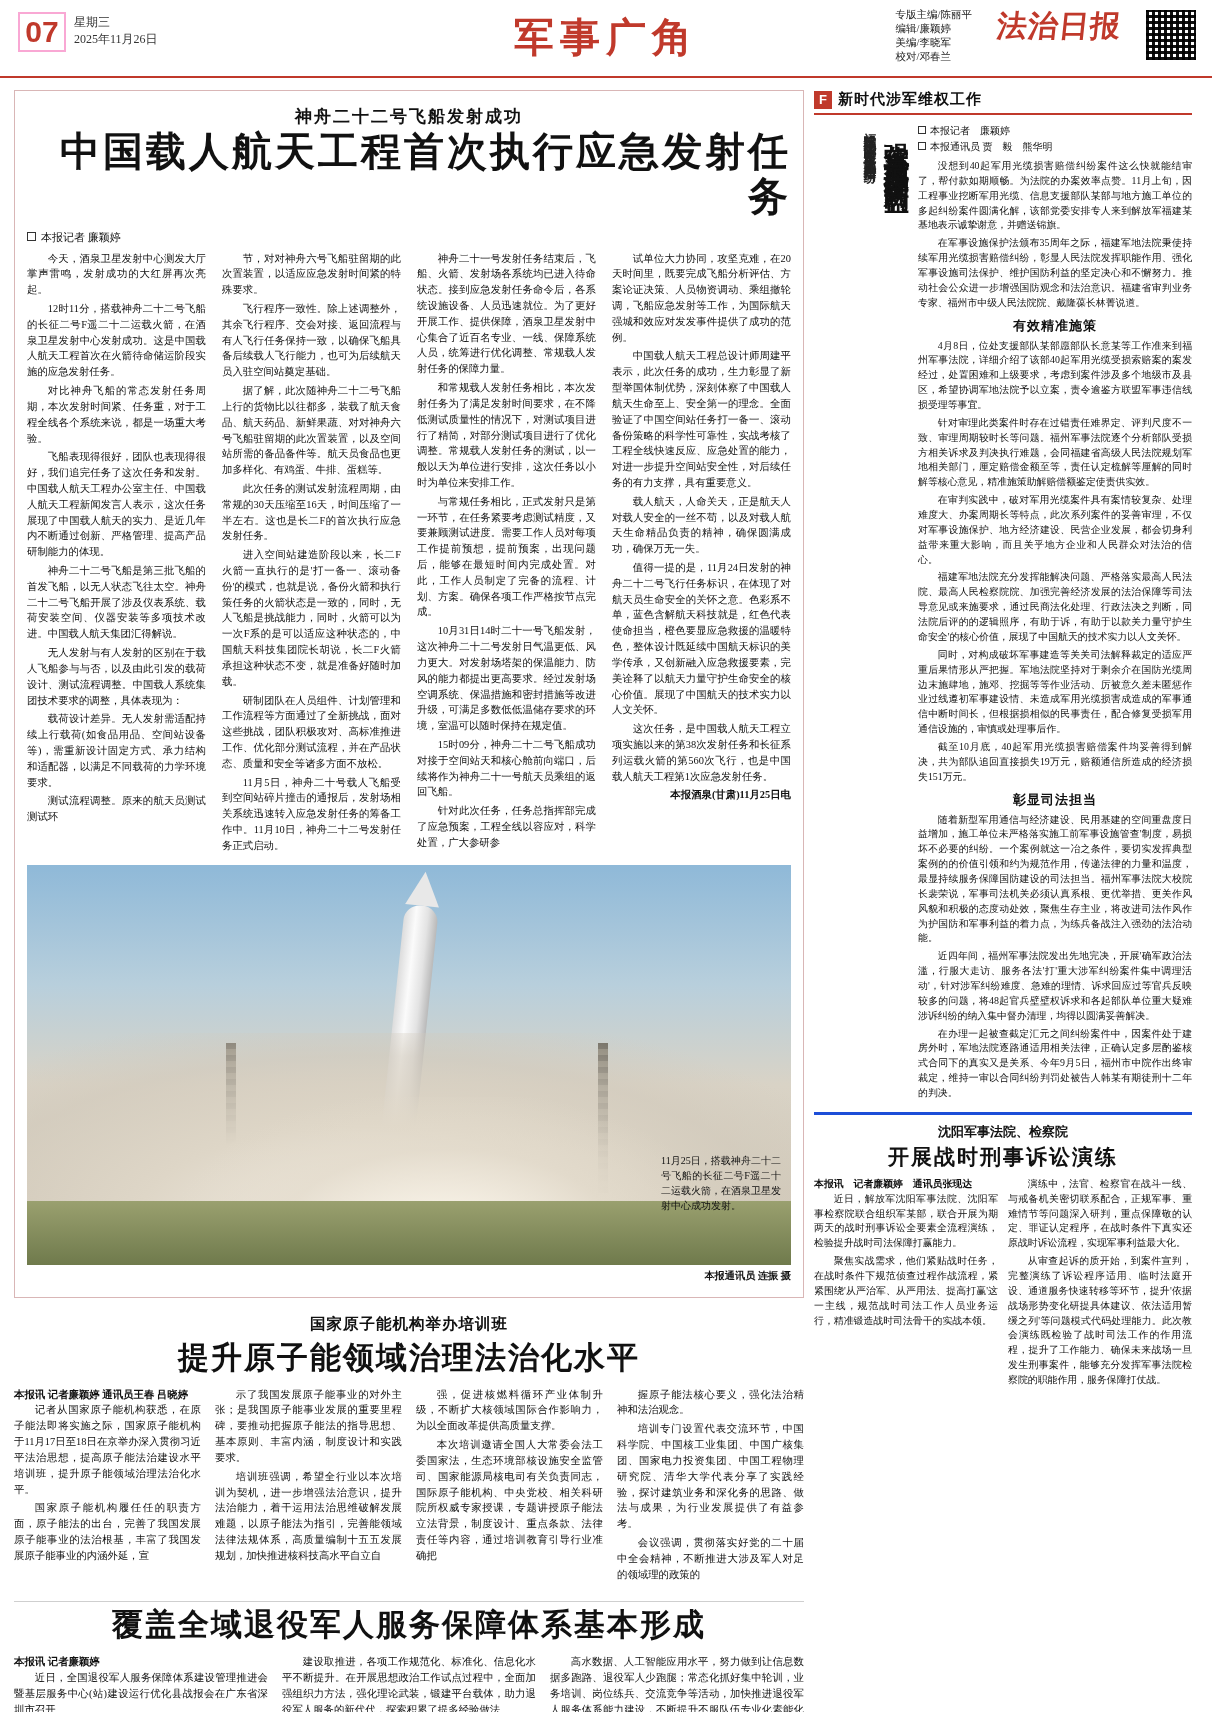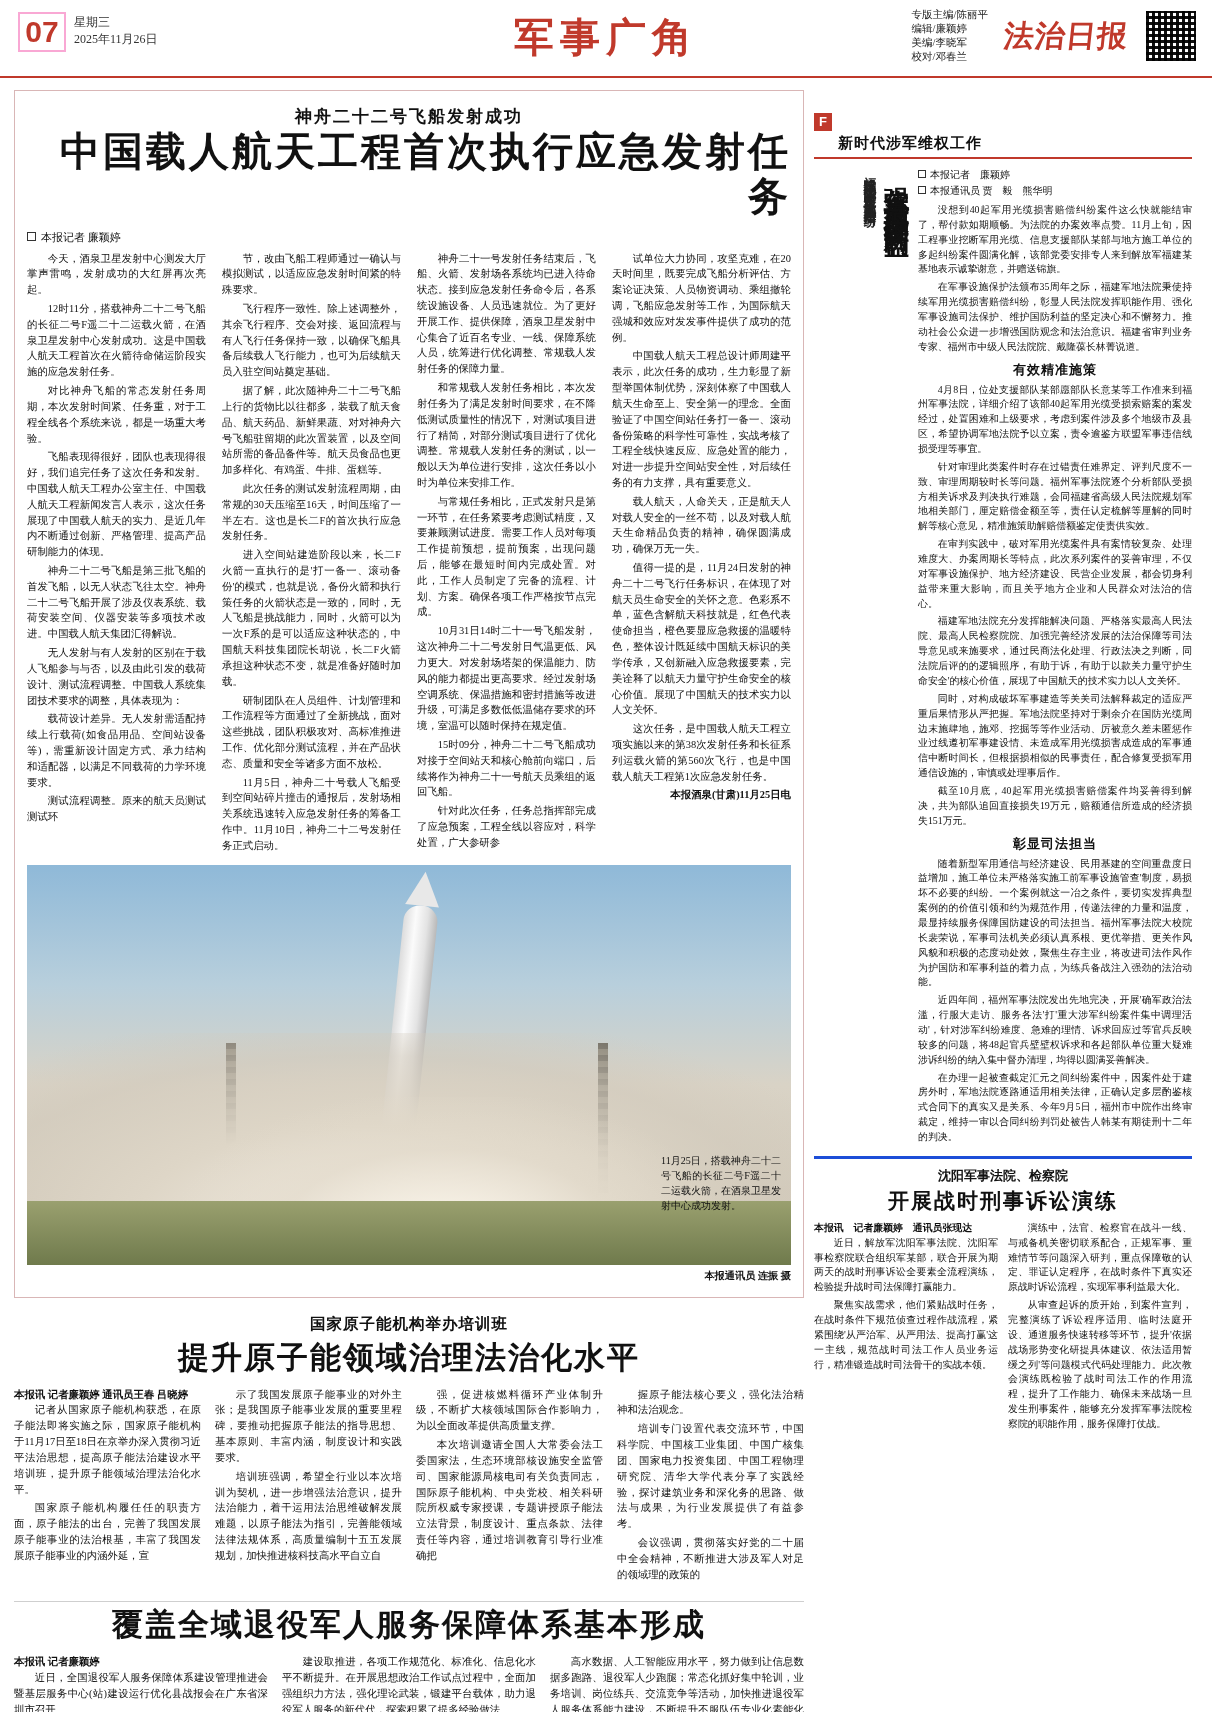--- a/index.html
+++ b/index.html
@@ -20,21 +20,21 @@
     font-family:Liberation Sans, sans-serif; font-weight:bold;
     font-size:30px; line-height:36px; text-align:center;
   }
   .date-block { position:absolute; left:74px; top:14px; font-size:12px; line-height:17px; color:#333; }
   .date-block .wd { font-size:12px; }
   .masthead-title {
     position:absolute; left:0; right:0; top:10px; text-align:center;
     font-family:"Liberation Serif", serif; font-weight:bold;
     font-size:40px; letter-spacing:6px; color:#c0392b;
   }
-  .masthead-right { position:absolute; right:14px; top:8px; display:flex; align-items:center; gap:16px; }
+  .masthead-right { position:absolute; right:14px; top:8px; display:flex; gap:24px; }
   .staff { font-size:10.5px; line-height:14px; color:#222; text-align:left; }
   .paper-logo {
     font-family:"Liberation Serif", serif; font-weight:bold;
     font-size:30px; color:#c0392b; letter-spacing:1px; line-height:36px;
     transform:skewX(-6deg);
   }
   .qr { width:54px; height:54px; background:
      repeating-linear-gradient(0deg,#111 0 3px,#fff 3px 6px),
      repeating-linear-gradient(90deg,#111 0 3px,transparent 3px 6px);
      background-blend-mode:multiply; border:2px solid #fff; }
@@ -103,21 +103,21 @@
   
   .sub-kicker { text-align:center; font-size:15.5px; font-weight:bold; letter-spacing:1px; margin:6px 0 2px; }
   .sub-main { text-align:center; font-weight:bold; font-size:31px; letter-spacing:2px; margin:2px 0 8px; }
   .rule-top { border-top:1px solid #cfcfcf; margin:6px 0 0; }
   
   .rc-brand { display:flex; align-items:center; gap:6px; padding-bottom:4px; border-bottom:2px solid #c0392b; }
   .rc-brand .f {
     width:18px; height:18px; background:#c0392b; color:#fff; font-weight:bold;
     font-size:13px; line-height:18px; text-align:center; font-family:"Liberation Sans", sans-serif;
   }
-  .rc-brand .t { font-size:15px; font-weight:bold; letter-spacing:1px;margin-top:44px; }
+  .rc-brand .t { font-size:15px; font-weight:bold; letter-spacing:1px; }
   .rc-wrap { display:flex; gap:8px; }
   .rc-vert-titles { width:96px; display:flex; flex-direction:row-reverse; gap:4px; }
   .vtitle-main {
     writing-mode:vertical-rl; text-orientation:upright;
     font-size:25px; font-weight:bold; letter-spacing:3px; line-height:1.12;
   }
   .vtitle-sub {
     writing-mode:vertical-rl; text-orientation:upright;
     font-size:12.5px; font-weight:bold; letter-spacing:2px; color:#222; line-height:1.3;
   }
@@ -167,21 +167,21 @@
           <p>今天，酒泉卫星发射中心测发大厅掌声雷鸣，发射成功的大红屏再次亮起。</p>
           <p>12时11分，搭载神舟二十二号飞船的长征二号F遥二十二运载火箭，在酒泉卫星发射中心发射成功。这是中国载人航天工程首次在火箭待命储运阶段实施的应急发射任务。</p>
           <p>对比神舟飞船的常态发射任务周期，本次发射时间紧、任务重，对于工程全线各个系统来说，都是一场重大考验。</p>
           <p>飞船表现得很好，团队也表现得很好，我们追完任务了这次任务和发射。中国载人航天工程办公室主任、中国载人航天工程新闻发言人表示，这次任务展现了中国载人航天的实力、是近几年内不断通过创新、严格管理、提高产品研制能力的体现。</p>
           <p>神舟二十二号飞船是第三批飞船的首发飞船，以无人状态飞往太空。神舟二十二号飞船开展了涉及仪表系统、载荷安装空间、仪器安装等多项技术改进。中国载人航天集团汇得解说。</p>
           <p>无人发射与有人发射的区别在于载人飞船参与与否，以及由此引发的载荷设计、测试流程调整。中国载人系统集团技术要求的调整，具体表现为：</p>
           <p>载荷设计差异。无人发射需适配持续上行载荷(如食品用品、空间站设备等)，需重新设计固定方式、承力结构和适配器，以满足不同载荷的力学环境要求。</p>
           <p>测试流程调整。原来的航天员测试测试环</p>
         </div>
         <div class="body-text" style="flex:1">
-          <p>节，改由飞船工程师通过一确认与模拟测试，以适应应急发射时间紧的特殊要求。</p>
+          <p>节，对对神舟六号飞船驻留期的此次置装置，以适应应急发射时间紧的特殊要求。</p>
           <p>飞行程序一致性。除上述调整外，其余飞行程序、交会对接、返回流程与有人飞行任务保持一致，以确保飞船具备后续载人飞行能力，也可为后续航天员入驻空间站奠定基础。</p>
           <p>据了解，此次随神舟二十二号飞船上行的货物比以往都多，装载了航天食品、航天药品、新鲜果蔬、对对神舟六号飞船驻留期的此次置装置，以及空间站所需的备品备件等。航天员食品也更加多样化、有鸡蛋、牛排、蛋糕等。</p>
           <p>此次任务的测试发射流程周期，由常规的30天压缩至16天，时间压缩了一半左右。这也是长二F的首次执行应急发射任务。</p>
           <p>进入空间站建造阶段以来，长二F火箭一直执行的是'打一备一、滚动备份'的模式，也就是说，备份火箭和执行策任务的火箭状态是一致的，同时，无人飞船是挑战能力，同时，火箭可以为一次F系的是可以适应这种状态的，中国航天科技集团院长胡说，长二F火箭承担这种状态不变，就是准备好随时加载。</p>
           <p>研制团队在人员组件、计划管理和工作流程等方面通过了全新挑战，面对这些挑战，团队积极攻对、高标准推进工作、优化部分测试流程，并在产品状态、质量和安全等诸多方面不放松。</p>
           <p>11月5日，神舟二十号载人飞船受到空间站碎片撞击的通报后，发射场相关系统迅速转入应急发射任务的筹备工作中。11月10日，神舟二十二号发射任务正式启动。</p>
         </div>
         <div class="body-text" style="flex:1">
           <p>神舟二十一号发射任务结束后，飞船、火箭、发射场各系统均已进入待命状态。接到应急发射任务命令后，各系统设施设备、人员迅速就位。为了更好开展工作、提供保障，酒泉卫星发射中心集合了近百名专业、一线、保障系统人员，统筹进行优化调整、常规载人发射任务的保障力量。</p>
           <p>和常规载人发射任务相比，本次发射任务为了满足发射时间要求，在不降低测试质量性的情况下，对测试项目进行了精简，对部分测试项目进行了优化调整。常规载人发射任务的测试，以一般以天为单位进行安排，这次任务以小时为单位来安排工作。</p>

